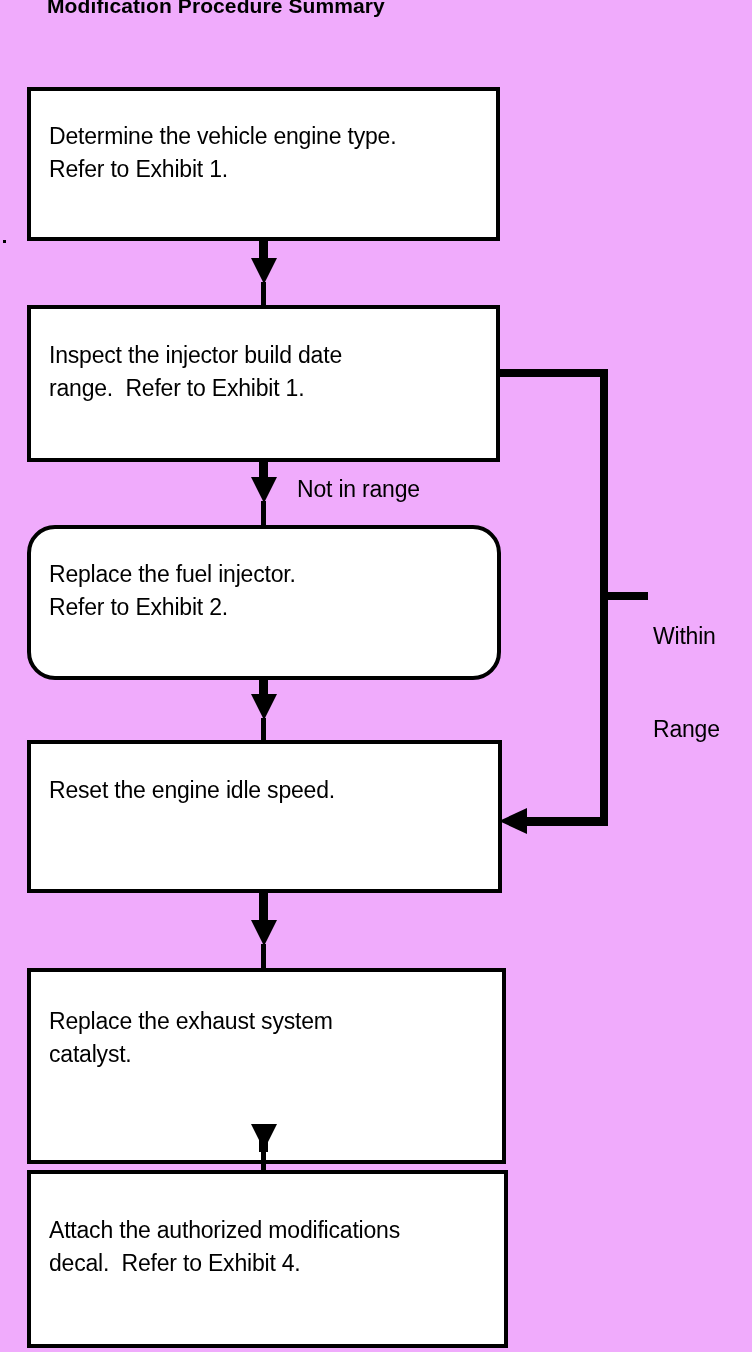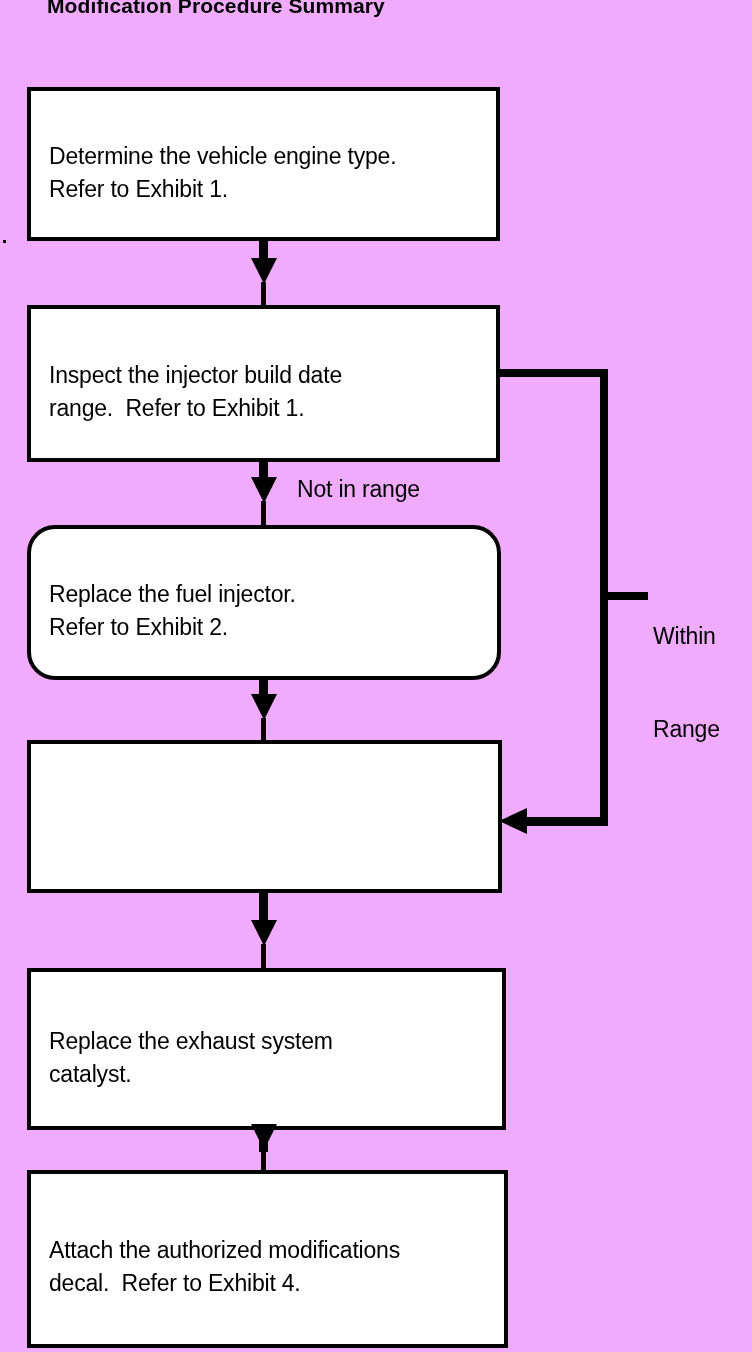--- a/index.html
+++ b/index.html
@@ -38,21 +38,20 @@
     border: 4px solid #000000;
     background: #ffffff;
   }
   .proc-text {
     position: absolute;
     left: 18px;
     font-size: 23px;
     line-height: 33px;
     white-space: pre;
     letter-spacing: -0.2px;
-    margin-top: 20px;
   }
 
   
   .vline {
     position: absolute;
     background: #000000;
   }
   .hline {
     position: absolute;
     background: #000000;
@@ -130,30 +129,31 @@
   <div class="proc-box" style="left:27px; top:525px; width:474px; height:155px;border-radius:28px;">
     <div class="proc-text" style="top:29px;">Replace the fuel injector.</div>
     <div class="proc-text" style="top:62px;">Refer to Exhibit 2.</div>
   </div>
 
   <div class="vline" style="left:259px; top:680px; width:9px; height:26px;"></div>
   <div class="arrow-down" style="left:251px; top:694px;"></div>
   <div class="vline" style="left:261px; top:718px; width:5px; height:22px;"></div>
 
   <div class="proc-box" style="left:27px; top:740px; width:475px; height:153px;">
+    <div class="proc-text" style="top:30px;">Reset the engine idle speed.</div>
   </div>
 
   <div class="hline" style="left:527px; top:817px; width:81px; height:9px;"></div>
   <div class="arrow-left" style="left:499px; top:808px;"></div>
 
   <div class="vline" style="left:259px; top:893px; width:9px; height:30px;"></div>
   <div class="arrow-down" style="left:251px; top:920px;"></div>
   <div class="vline" style="left:261px; top:944px; width:5px; height:24px;"></div>
 
-  <div class="proc-box" style="left:27px; top:968px; width:479px; height:162px;padding-left:31px;">
+  <div class="proc-box" style="left:27px; top:968px; width:479px; height:196px;padding-left:31px;">
     <div class="proc-text" style="top:33px;">Replace the exhaust system</div>
     <div class="proc-text" style="top:66px;">catalyst.</div>
   </div>
 
   <div class="vline" style="left:259px; top:1130px; width:9px; height:22px;"></div>
   <div class="arrow-down" style="left:251px; top:1124px;"></div>
   <div class="vline" style="left:261px; top:1148px; width:5px; height:22px;"></div>
 
   <div class="proc-box" style="left:27px; top:1170px; width:481px; height:178px;">
     <div class="proc-text" style="top:40px;text-align:center;">Attach the authorized modifications</div>

